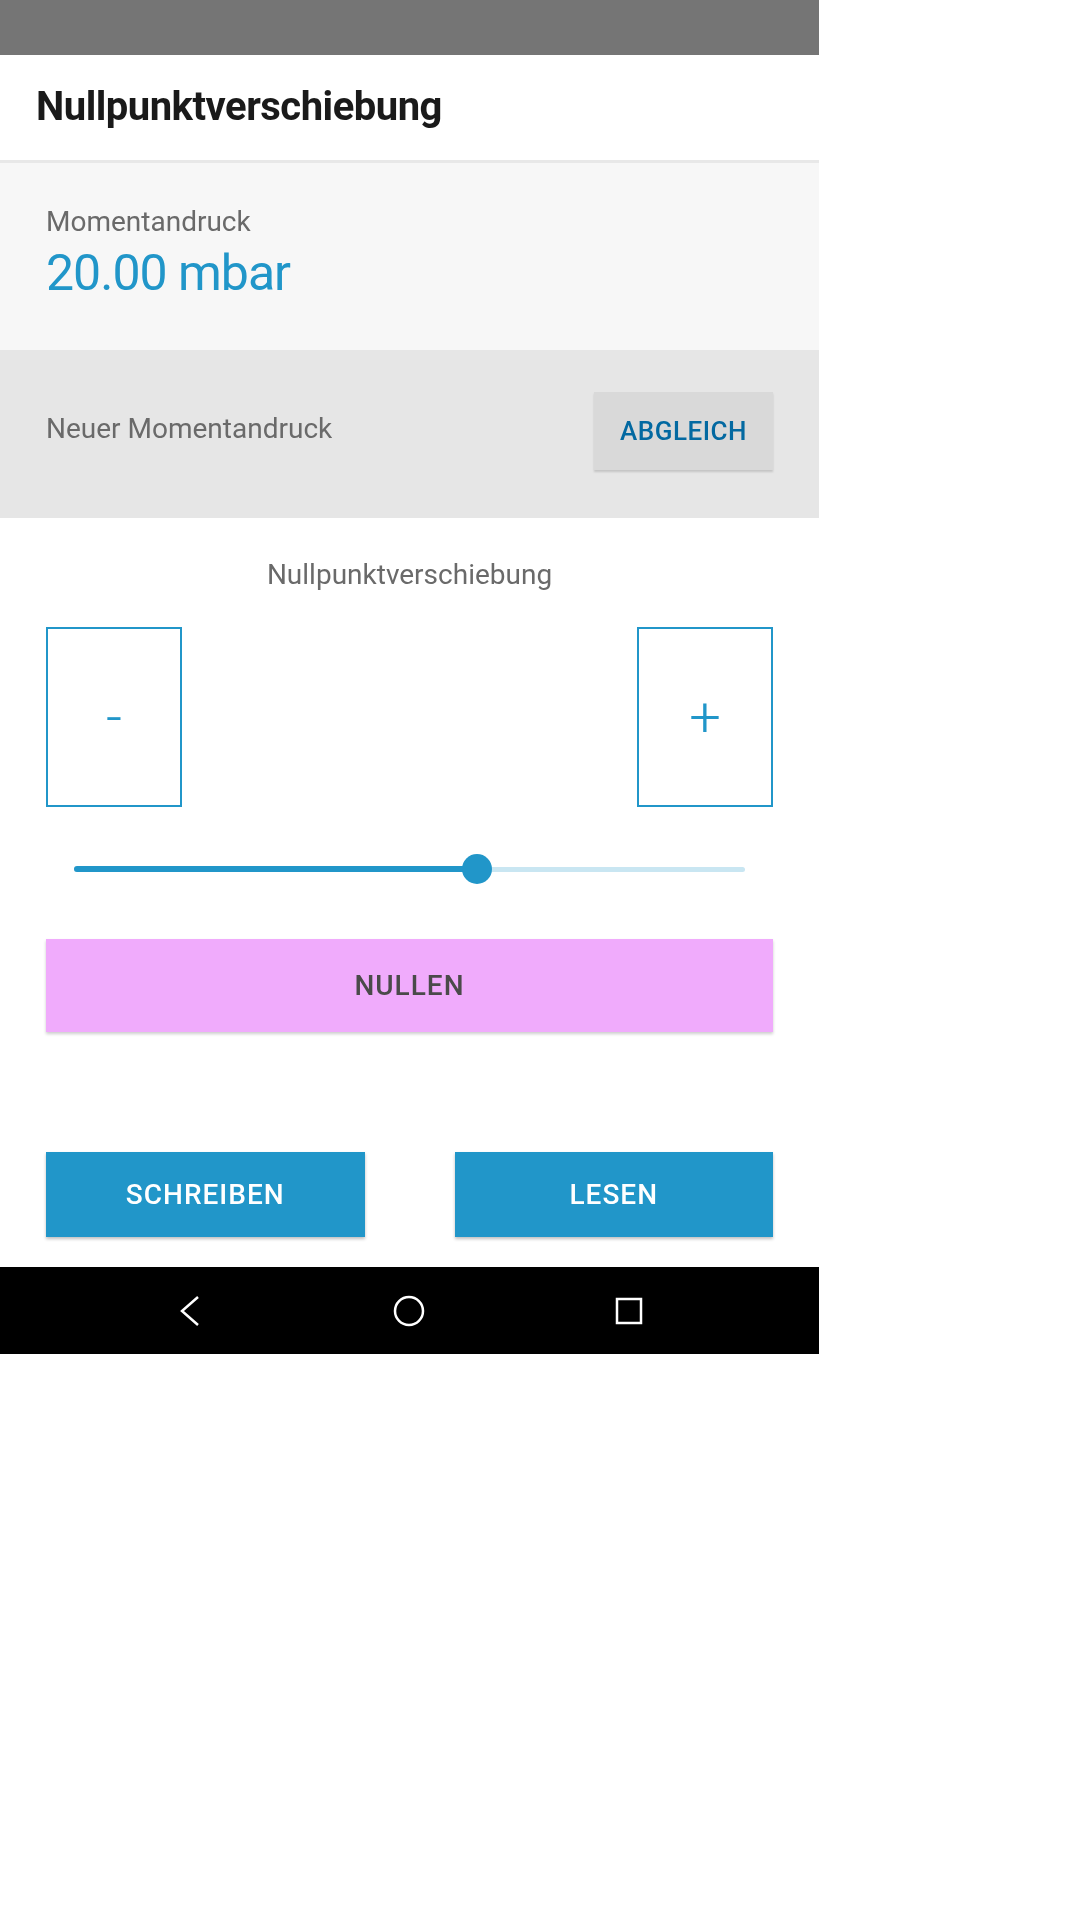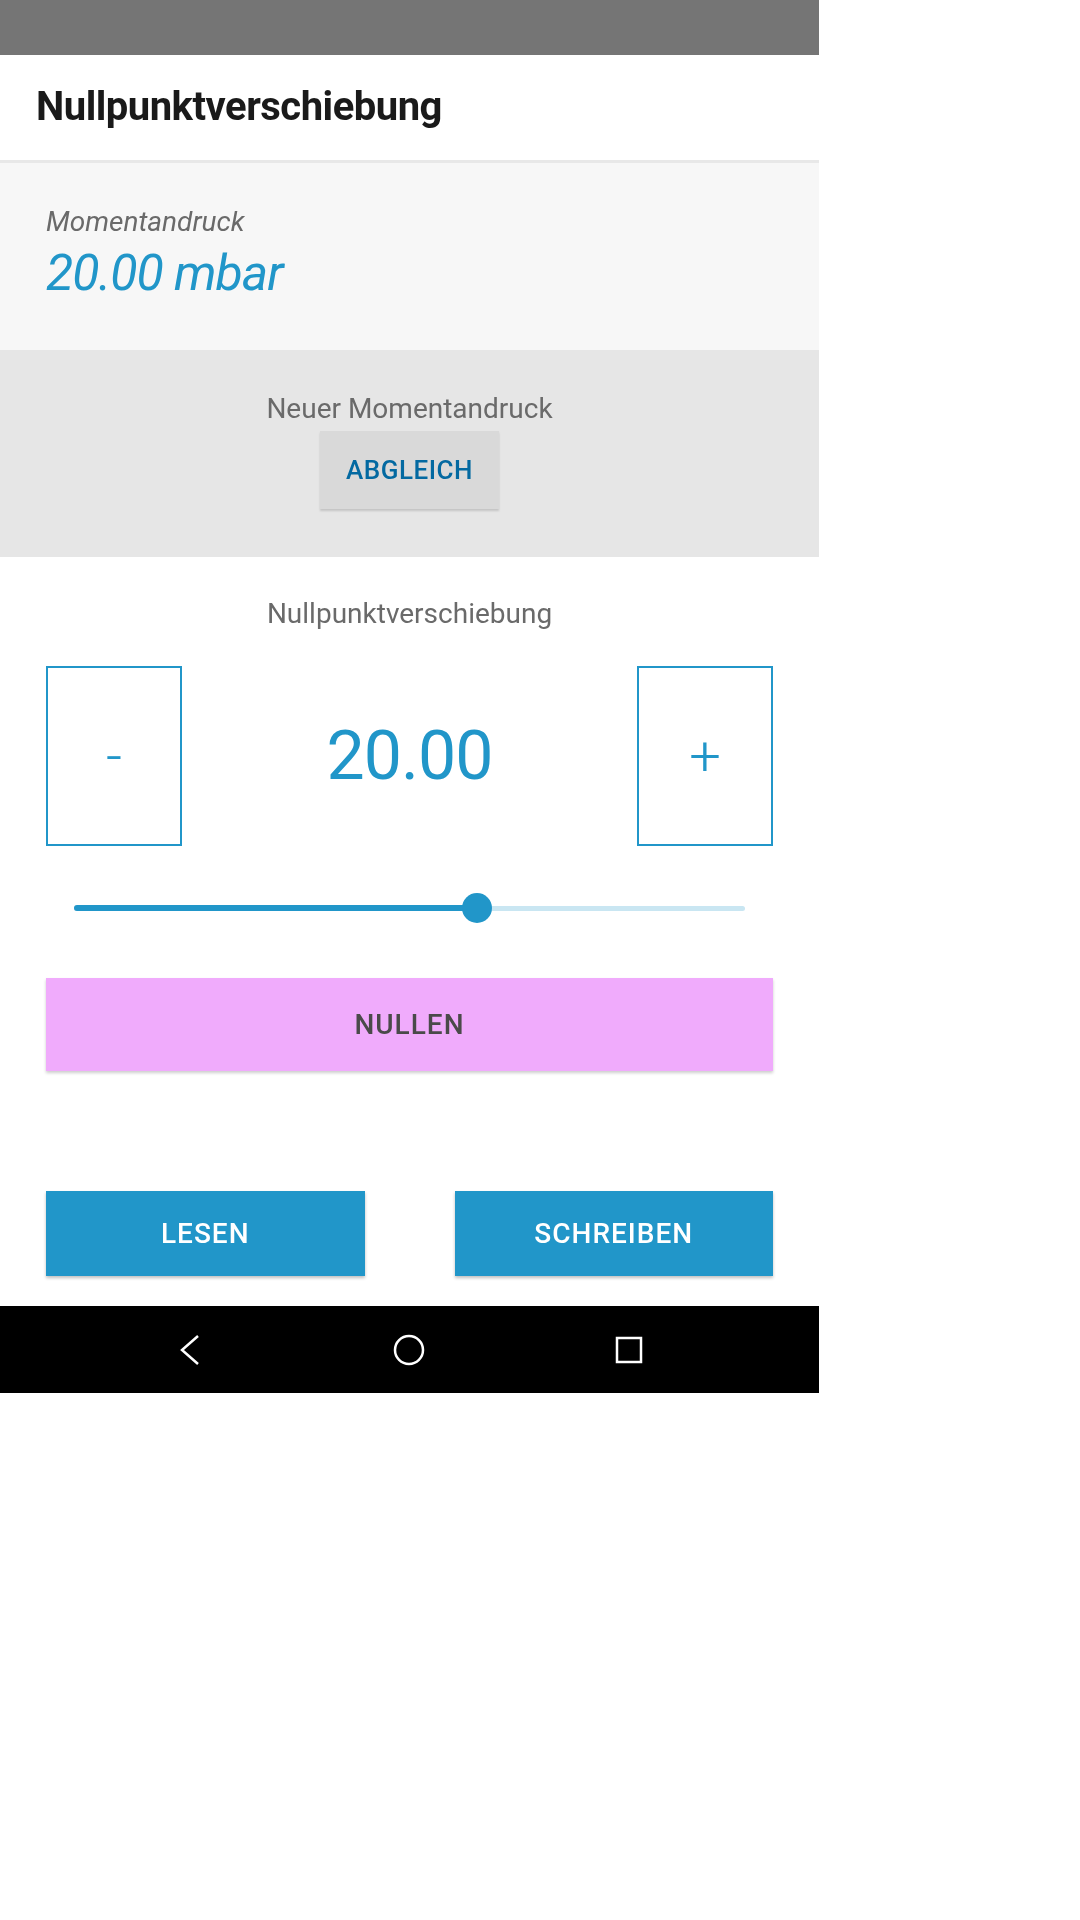--- a/index.html
+++ b/index.html
@@ -24,29 +24,27 @@
     }
     .header-title {
       font-size: 40px;
       font-weight: 700;
       color: #1a1a1a;
       letter-spacing: -0.5px;
     }
     .panel-current {
       background: #f7f7f7;
       padding: 42px 46px 48px 46px;
-      font-style: italic;
     }
     .panel-new {
       background: #e6e6e6;
       padding: 42px 46px 48px 46px;
       display: flex;
       justify-content: space-between;
       align-items: center;
-      flex-direction: column;
     }
     .panel-label {
       font-size: 28px;
       color: #6a6a6a;
       font-weight: 400;
       margin-bottom: 6px;
     }
     .panel-value {
       font-size: 50px;
       color: #2196c9;
@@ -207,39 +205,39 @@
   </div>
   <button class="abgleich-btn">ABGLEICH</button>
 </div>
 
 <div class="shift-section">
   <div class="shift-label">Nullpunktverschiebung</div>
 
   <div class="stepper-row">
     <button class="stepper-btn">-</button>
     <div class="stepper-value">
-      <span>20.00</span><br>
+      <br>
     </div>
     <button class="stepper-btn">+</button>
   </div>
 
   <div class="slider-wrap">
     <div class="slider">
       <div class="slider-track-bg"></div>
       <div class="slider-track-fill" style="width:60%"></div>
       <div class="slider-thumb" style="left:60%"></div>
     </div>
   </div>
 
   <button class="nullen-btn">NULLEN</button>
 </div>
 
 <div class="bottom-actions">
+  <button class="action-btn">SCHREIBEN</button>
   <button class="action-btn">LESEN</button>
-  <button class="action-btn">SCHREIBEN</button>
 </div>
 
 <div class="nav-bar">
   <div class="nav-icon">
     <svg viewBox="0 0 36 36">
         <path d="M26 4 L10 18 L26 32"></path>
       </svg>
   </div>
   <div class="nav-icon">
     <svg viewBox="0 0 36 36">

